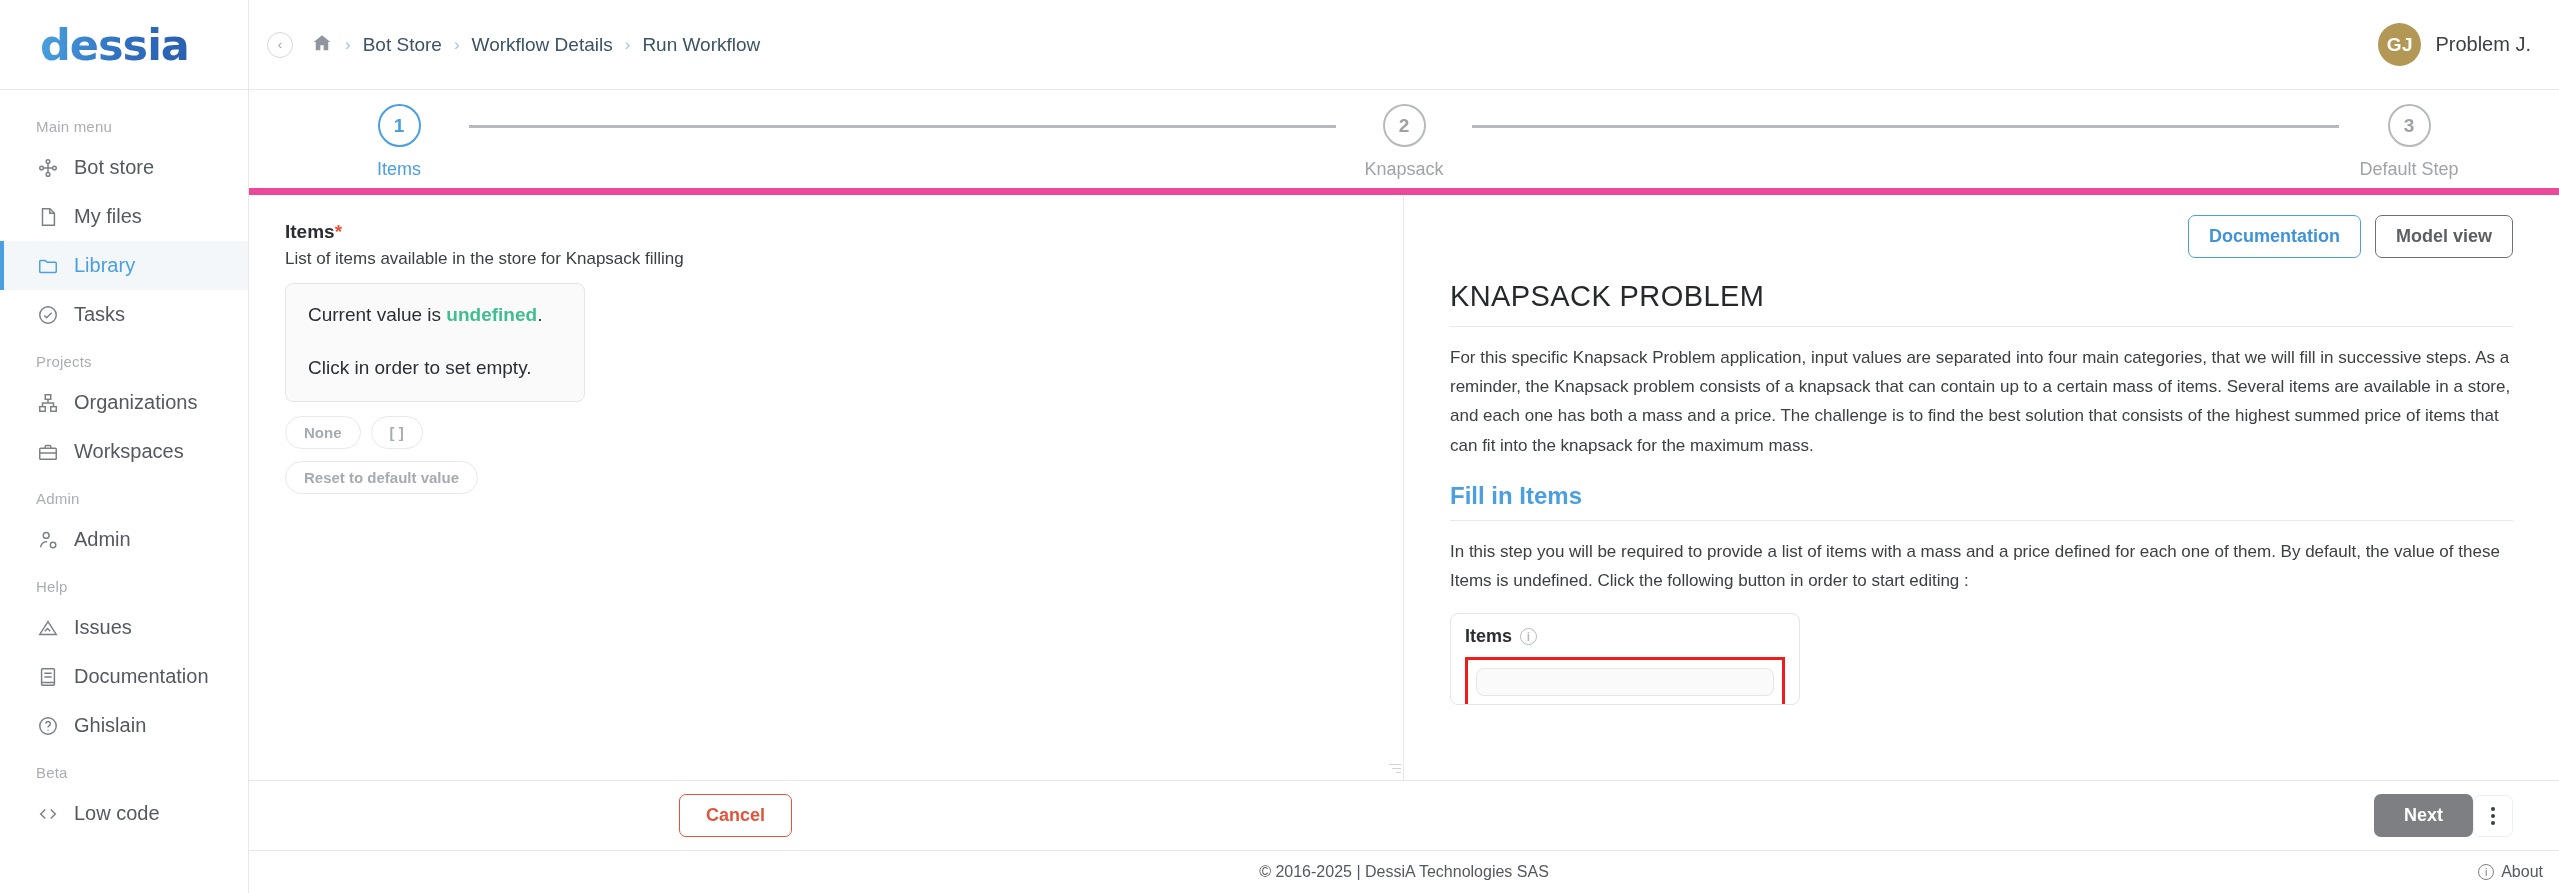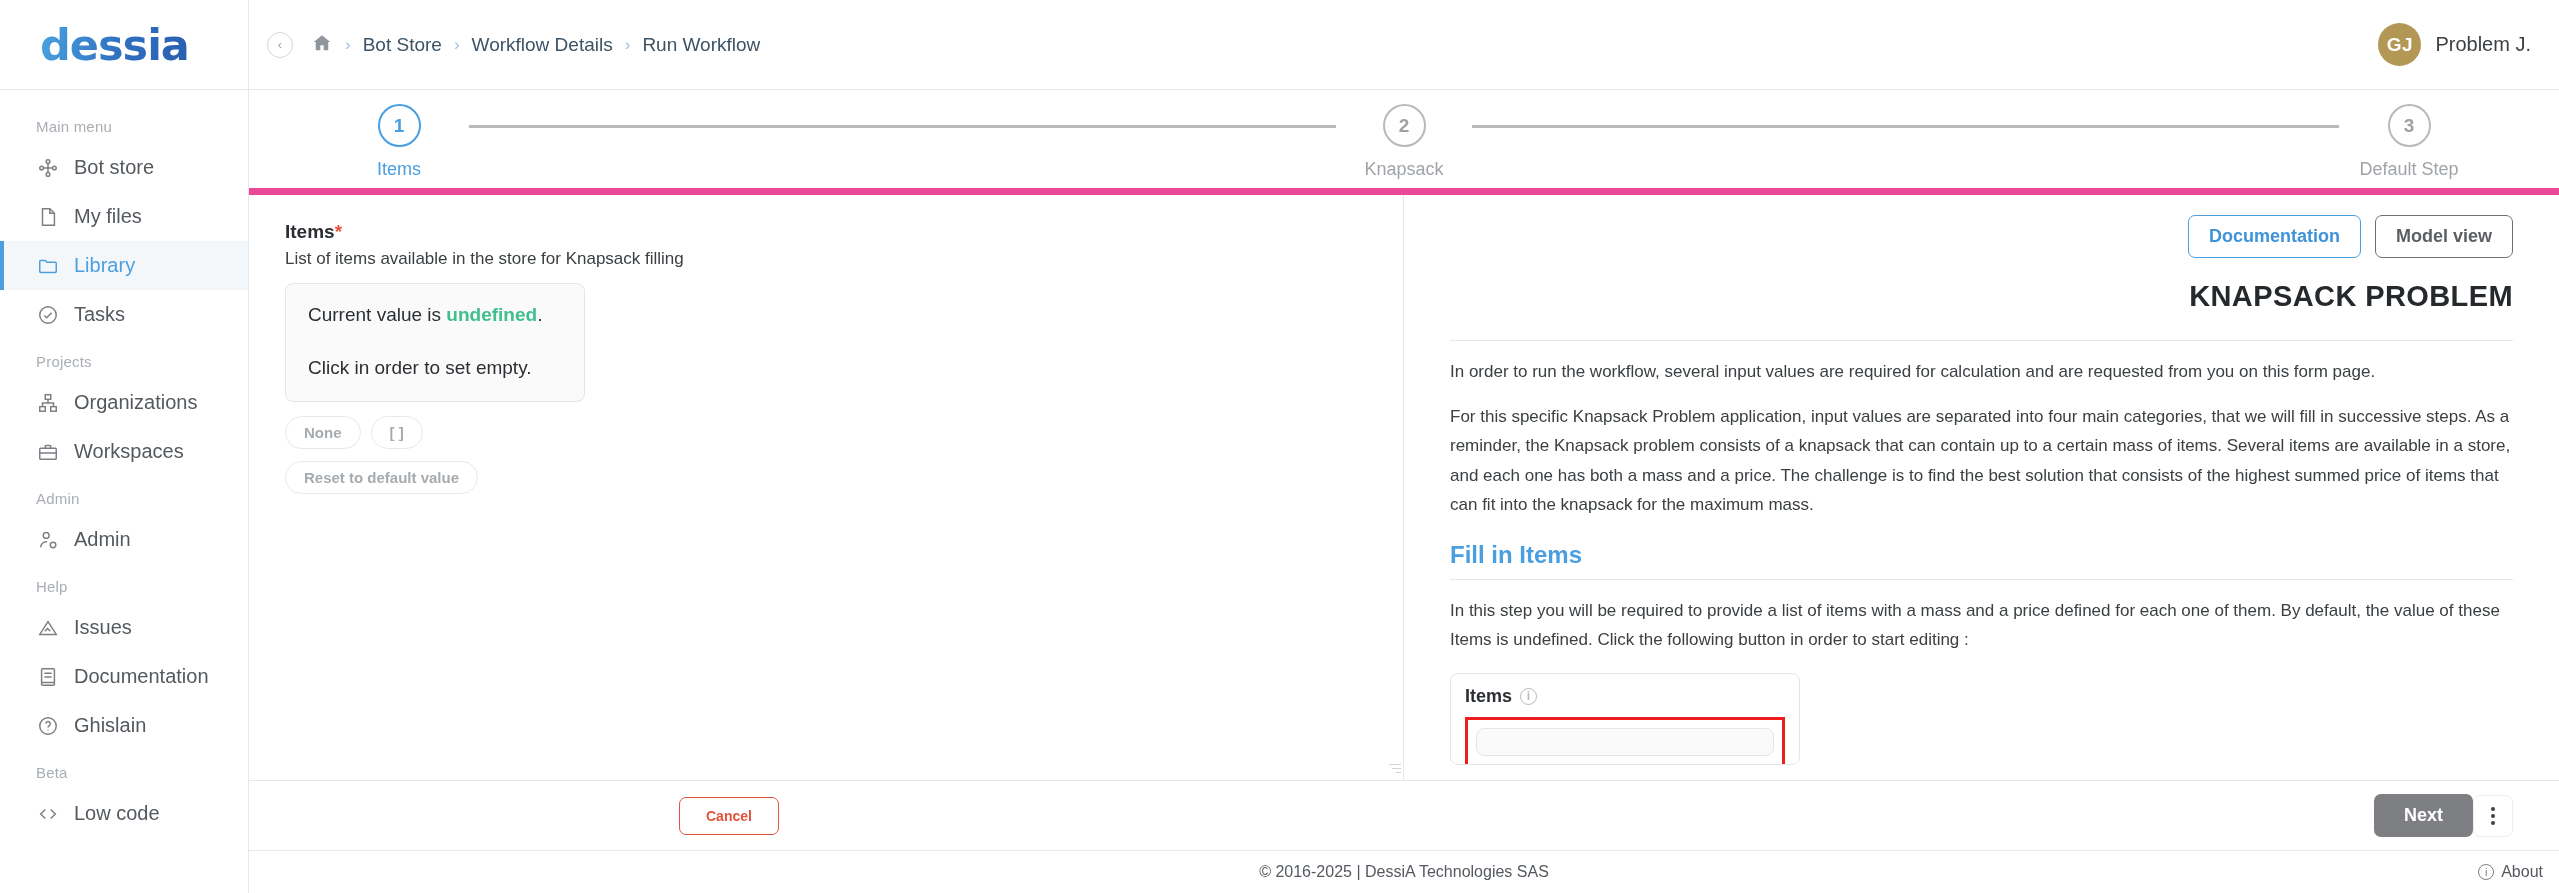--- a/index.html
+++ b/index.html
@@ -118,22 +118,22 @@
 
   .doc-pane { flex: 1; min-width: 0; display: flex; flex-direction: column; background: #fff; overflow: hidden; }
   .doc-toolbar { display: flex; justify-content: flex-end; gap: 14px; padding: 20px 46px 10px 0; }
   .btn-outline {
     border: 1px solid #6d6f72; background: #fff; border-radius: 7px;
     padding: 10px 20px; font-size: 18px; font-weight: 700; color: #5c5f62; cursor: pointer;
   }
   .btn-outline.primary { border-color: #4a9fe0; color: #3f93d8; }
   .doc-body { padding: 12px 46px 0 46px; overflow: hidden; }
   .doc-title {
-    font-size: 29px; font-weight: 700; color: #26292c; letter-spacing: .4px;
-    padding-bottom: 27px; border-bottom: 1px solid #e6e8ea; text-align: right;
+    font-size: 29px; font-weight: 400; color: #26292c; letter-spacing: .4px;
+    padding-bottom: 13px; border-bottom: 1px solid #e6e8ea;
   }
   .doc-h2 {
     font-size: 24px; color: #4a9fe0; font-weight: 700; margin-top: 22px;
     padding-bottom: 10px; border-bottom: 1px solid #e6e8ea;
   }
   .doc-p { font-size: 17px; line-height: 1.72; color: #3c4043; margin-top: 16px; }
   .doc-widget {
     margin-top: 18px; width: 350px; border: 1px solid #e3e5e7; border-radius: 8px;
     background: #fff; padding: 12px 14px 0 14px;
   }
@@ -145,21 +145,21 @@
     padding: 16px 20px 10px 20px;
   }
 
   
   .actionbar {
     height: 70px; border-top: 1px solid #e6e8ea; background: #fff;
     display: flex; align-items: center; padding: 0 46px 0 0; position: relative;
   }
   .btn-cancel {
     margin-left: 430px; border: 1px solid #e2533c; color: #e2533c; background: #fff;
-    border-radius: 7px; padding: 10px 26px; font-size: 14px; font-weight: 700; cursor: pointer;
+    border-radius: 7px; padding: 10px 26px; font-size: 18px; font-weight: 700; cursor: pointer;
   }
   .action-right { margin-left: auto; display: flex; align-items: center; }
   .btn-next {
     background: #7d7f82; color: #fff; border: none; border-radius: 7px;
     padding: 11px 30px; font-size: 18px; font-weight: 700; cursor: pointer;
   }
   .btn-kebab {
     width: 40px; height: 42px; border: 1px solid #eceef0; background: #fff;
     border-radius: 7px; display: flex; flex-direction: column; align-items: center;
     justify-content: center; gap: 3px; cursor: pointer;
@@ -375,21 +375,20 @@
         </div>
       </section>
 
       <section class="doc-pane">
         <div class="doc-toolbar">
           <button class="btn-outline primary">Documentation</button>
           <button class="btn-outline">Model view</button>
         </div>
         <div class="doc-body">
           <h1 class="doc-title">KNAPSACK PROBLEM</h1>
-          <p class="doc-p">In order to run the workflow, several input values are required for calculation and are requested from you on this form page.</p>
           <p class="doc-p">For this specific Knapsack Problem application, input values are separated into four main categories, that we will fill in successive steps. As a reminder, the Knapsack problem consists of a knapsack that can contain up to a certain mass of items. Several items are available in a store, and each one has both a mass and a price. The challenge is to find the best solution that consists of the highest summed price of items that can fit into the knapsack for the maximum mass.</p>
           <h2 class="doc-h2">Fill in Items</h2>
           <p class="doc-p">In this step you will be required to provide a list of items with a mass and a price defined for each one of them. By default, the value of these Items is undefined. Click the following button in order to start editing :</p>
 
           <div class="doc-widget">
             <div class="dw-head">
               <span>Items</span>
               <span class="dw-info">i</span>
             </div>
             <div class="dw-inner-wrap">

